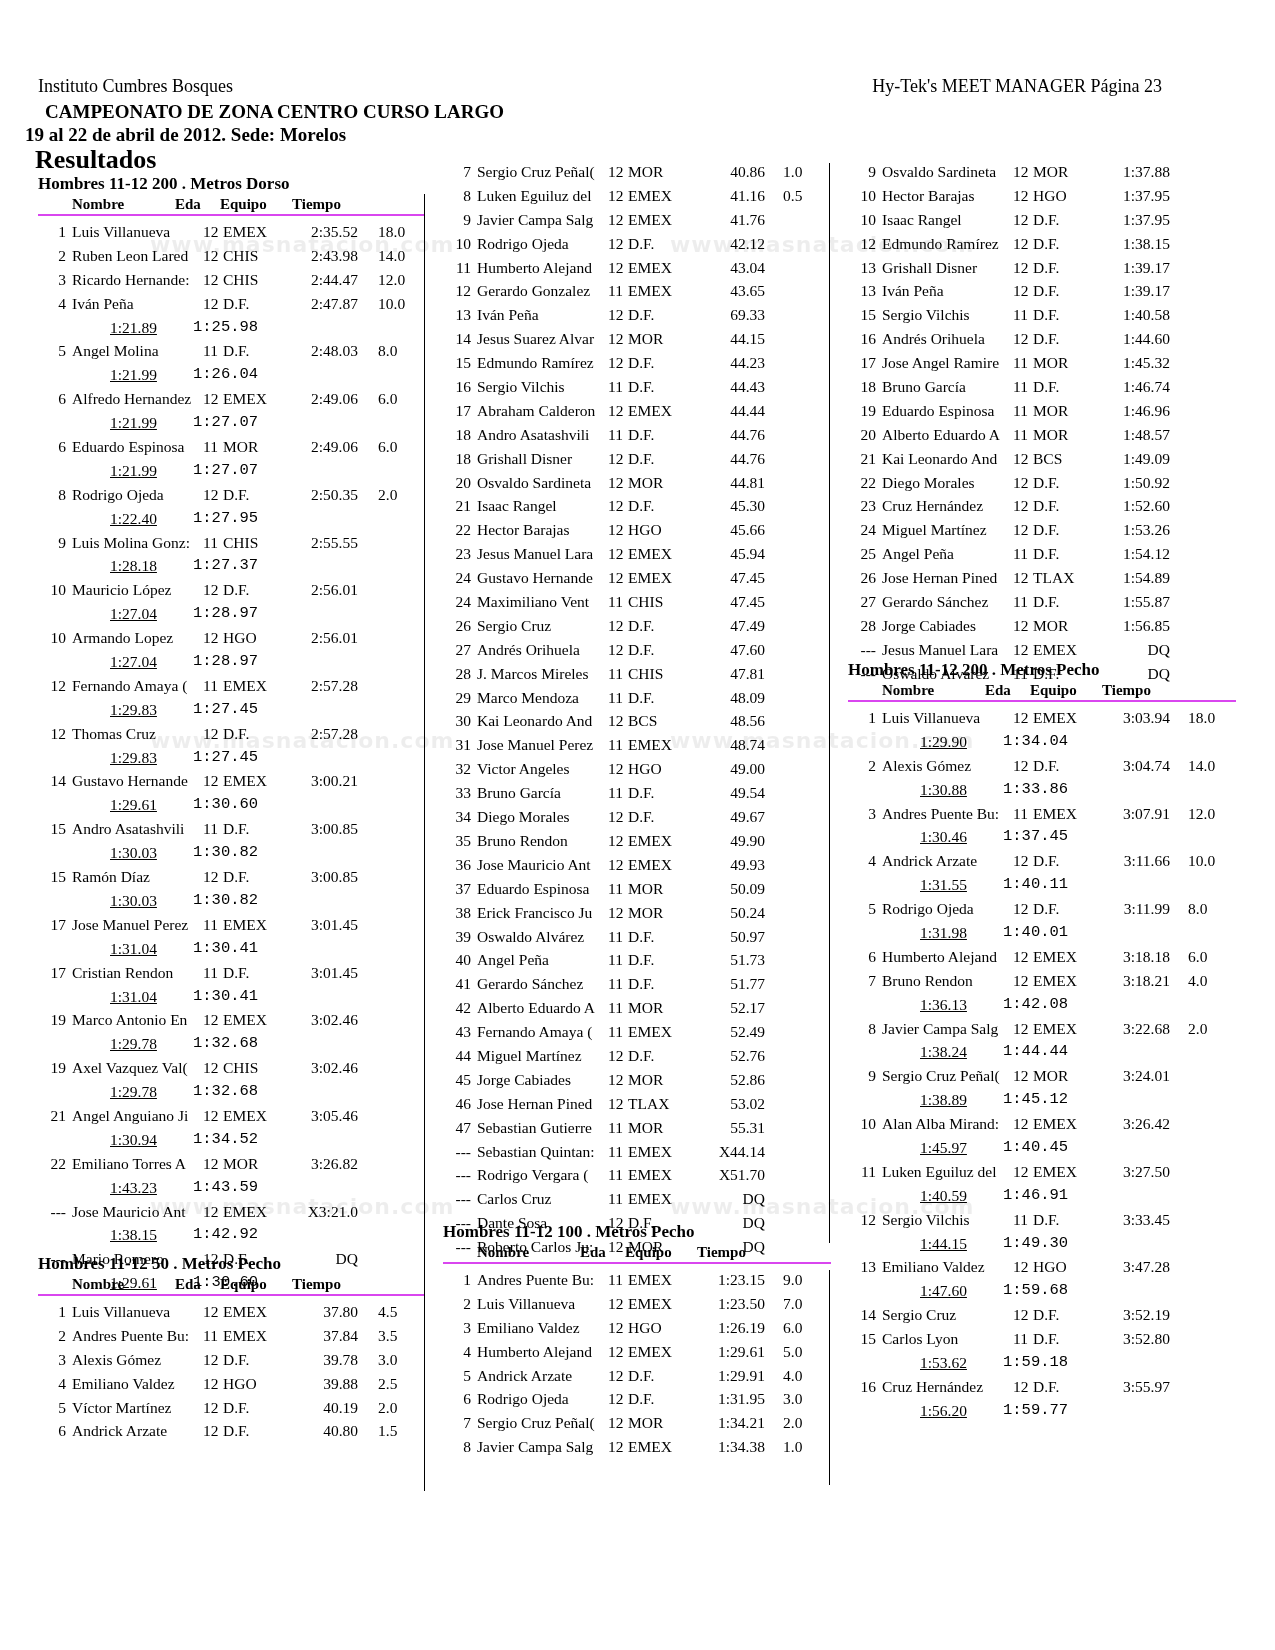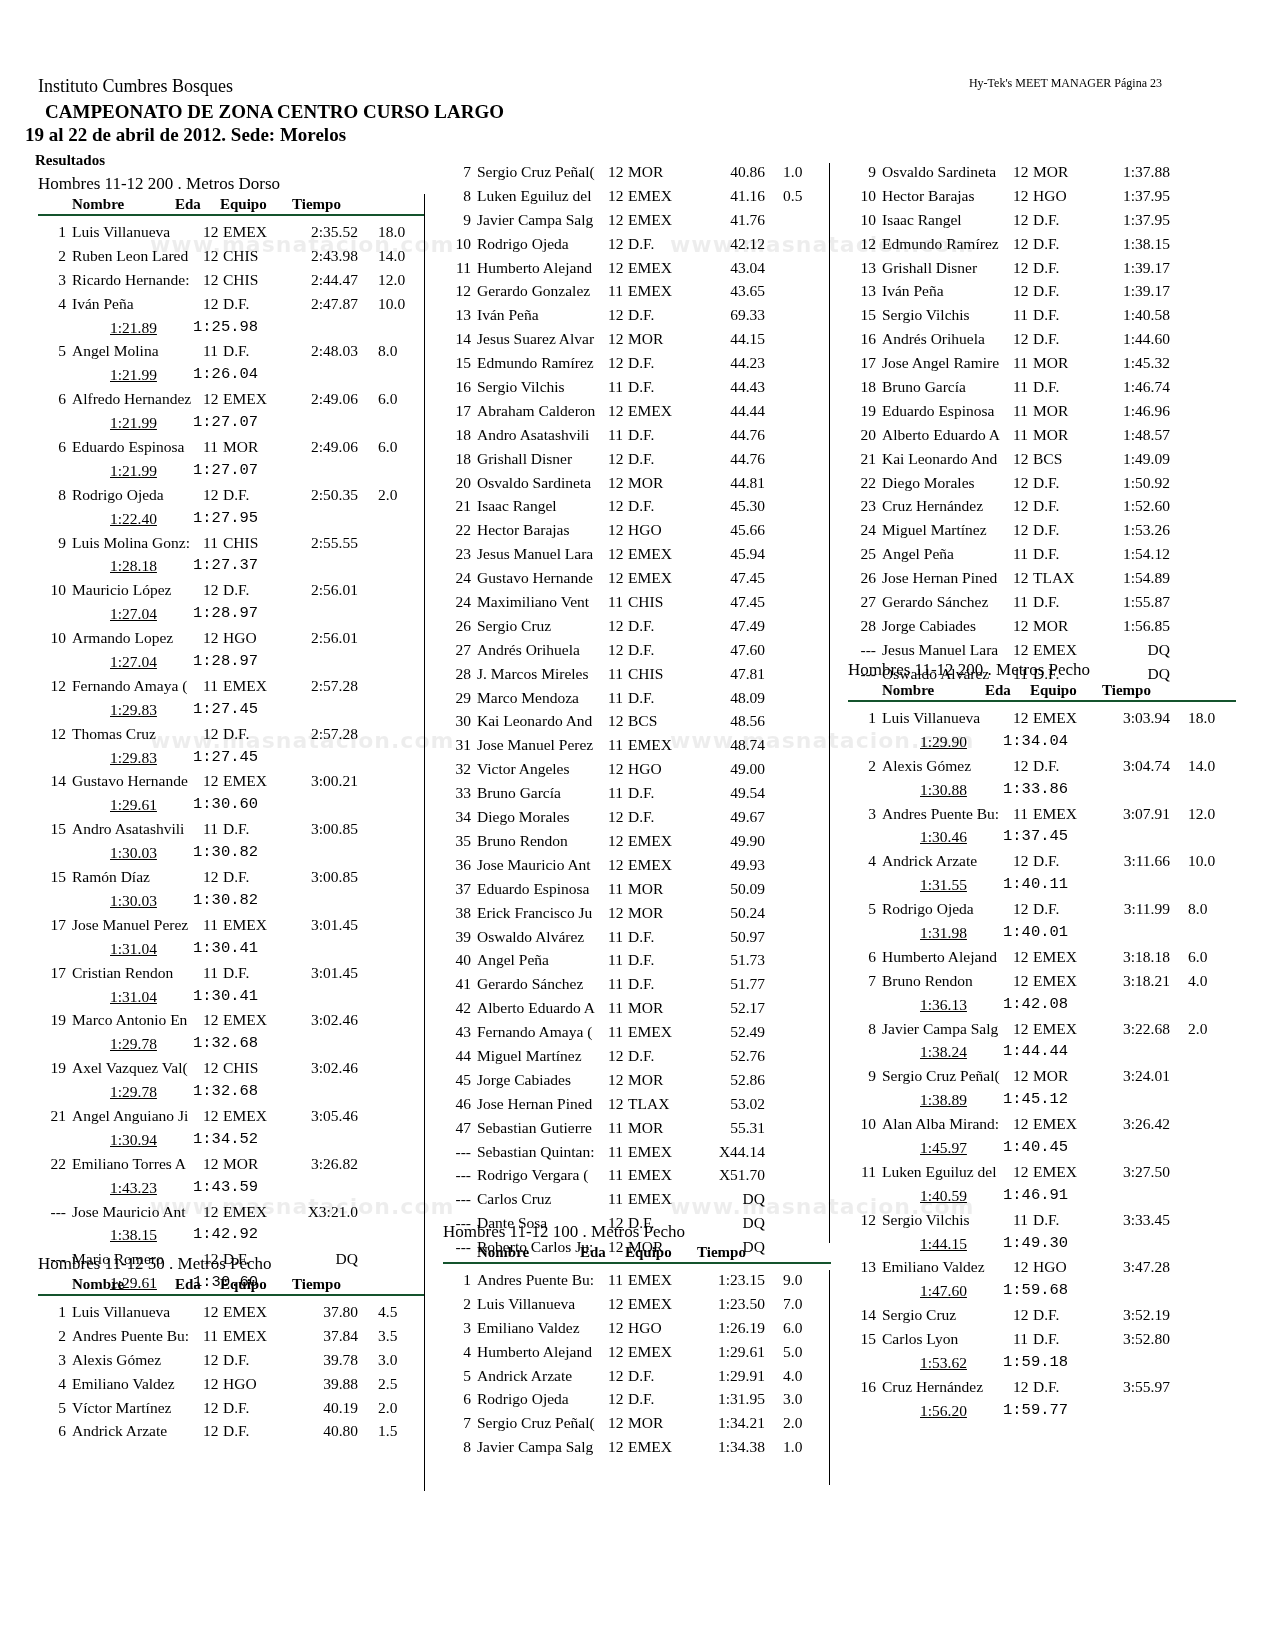--- a/index.html
+++ b/index.html
@@ -1,36 +1,36 @@
 <!DOCTYPE html>
 <html><head>
 <meta charset="utf-8">
 <style>
   html, body { margin: 0; padding: 0; background: #ffffff; }
   body {
     width: 1275px; height: 1650px; position: relative; overflow: hidden;
     font-family: "Liberation Serif", "DejaVu Serif", serif; color: #000;
   }
   .hdr-left { position: absolute; left: 38px; top: 76px; font-size: 18px; }
-  .hdr-right { position: absolute; right: 113px; top: 76px; font-size: 12px; }
+  .hdr-right { position: absolute; right: 113px; top: 76px; font-size: 18px; }
   .title-block { position: absolute; left: 5px; width: 1271px; top: 100px; text-align: left; font-weight: bold; }
   .title1 { font-size: 19px; line-height: 23px; padding-left: 40px; }
   .title2 { font-size: 19px; line-height: 23px; padding-left: 20px; }
-  .title3 { font-size: 15px; line-height: 28px; padding-left: 30px; }
+  .title3 { font-size: 26px; line-height: 28px; padding-left: 30px; }
 
   .col { position: absolute; top: 0; }
   .col1 { left: 38px; width: 386px; }
   .col2 { left: 443px; width: 388px; }
   .col3 { left: 848px; width: 388px; }
 
   .vline { position: absolute; width: 1px; background: #000; }
 
   .event { position: absolute; left: 0; width: 100%; }
-  .event-title { font-weight: normal; font-size: 17px; height: 20px; line-height: 20px; white-space: nowrap; }
-  .event-head { font-weight: bold; font-size: 15px; height: 20px; line-height: 20px; border-bottom: 2px solid #14532d; position: relative; white-space: nowrap; text-align: right; }
+  .event-title { font-weight: bold; font-size: 17px; height: 20px; line-height: 20px; white-space: nowrap; }
+  .event-head { font-weight: bold; font-size: 15px; height: 20px; line-height: 20px; border-bottom: 2px solid #d946ef; position: relative; white-space: nowrap; text-align: right; }
   .event-head span { position: absolute; top: 0; }
   .rows { padding-top: 4px; }
   .row { position: relative; height: 23.9px; font-size: 15.5px; line-height: 23.9px; white-space: nowrap; }
   .row span { position: absolute; top: 0; }
   .c-place { width: 28px; text-align: right; left: 0; }
   .c-name { left: 34px; width: 130px; overflow: hidden; }
   .c-age { left: 165px; width: 20px; }
   .c-team { left: 185px; }
   .c-time { right: 66px; text-align: right; }
   .c-pts { left: 340px; }

